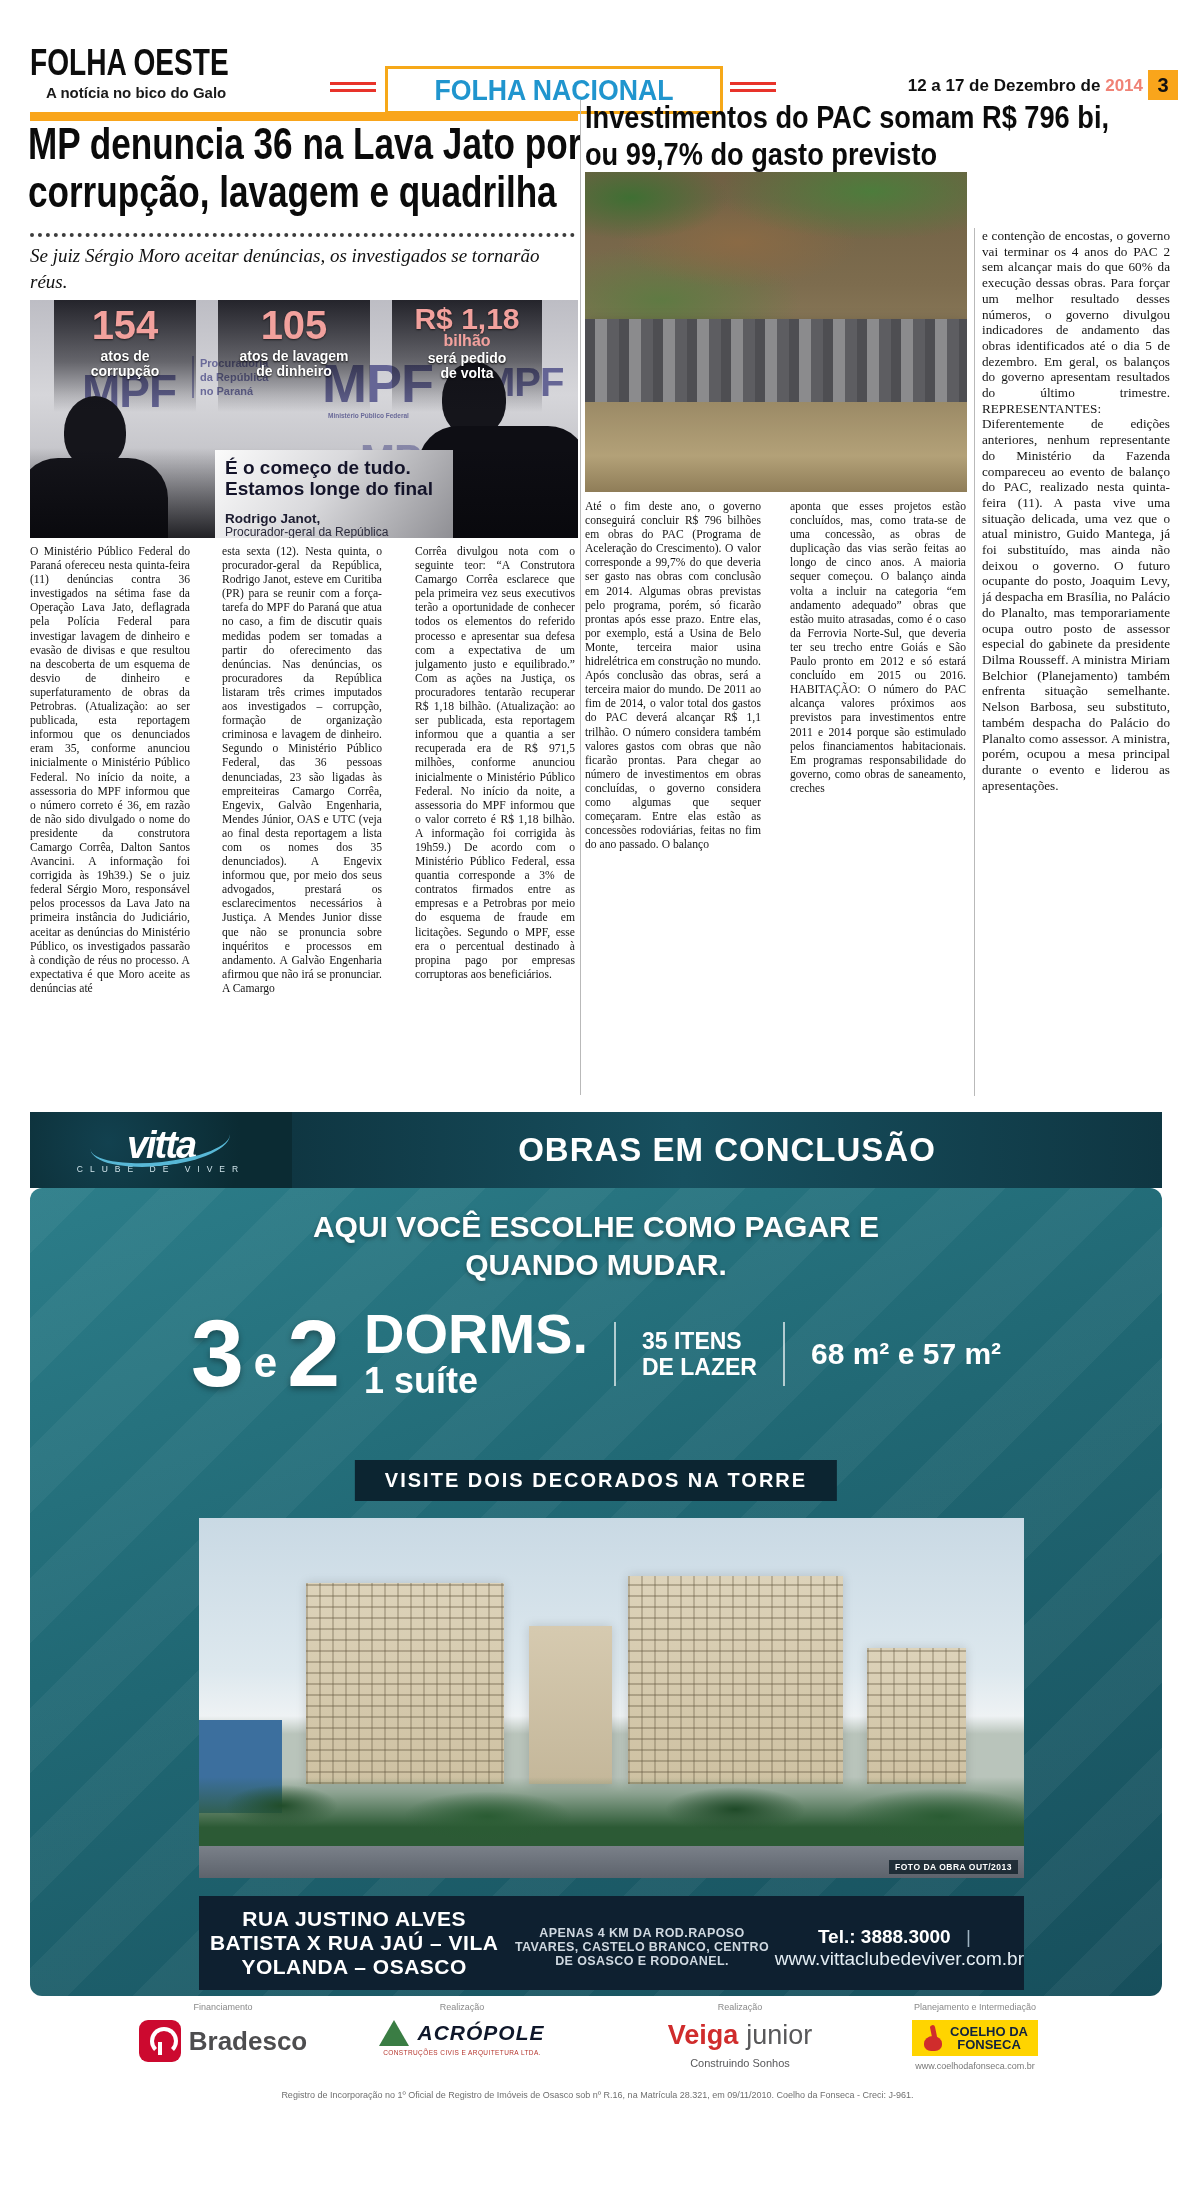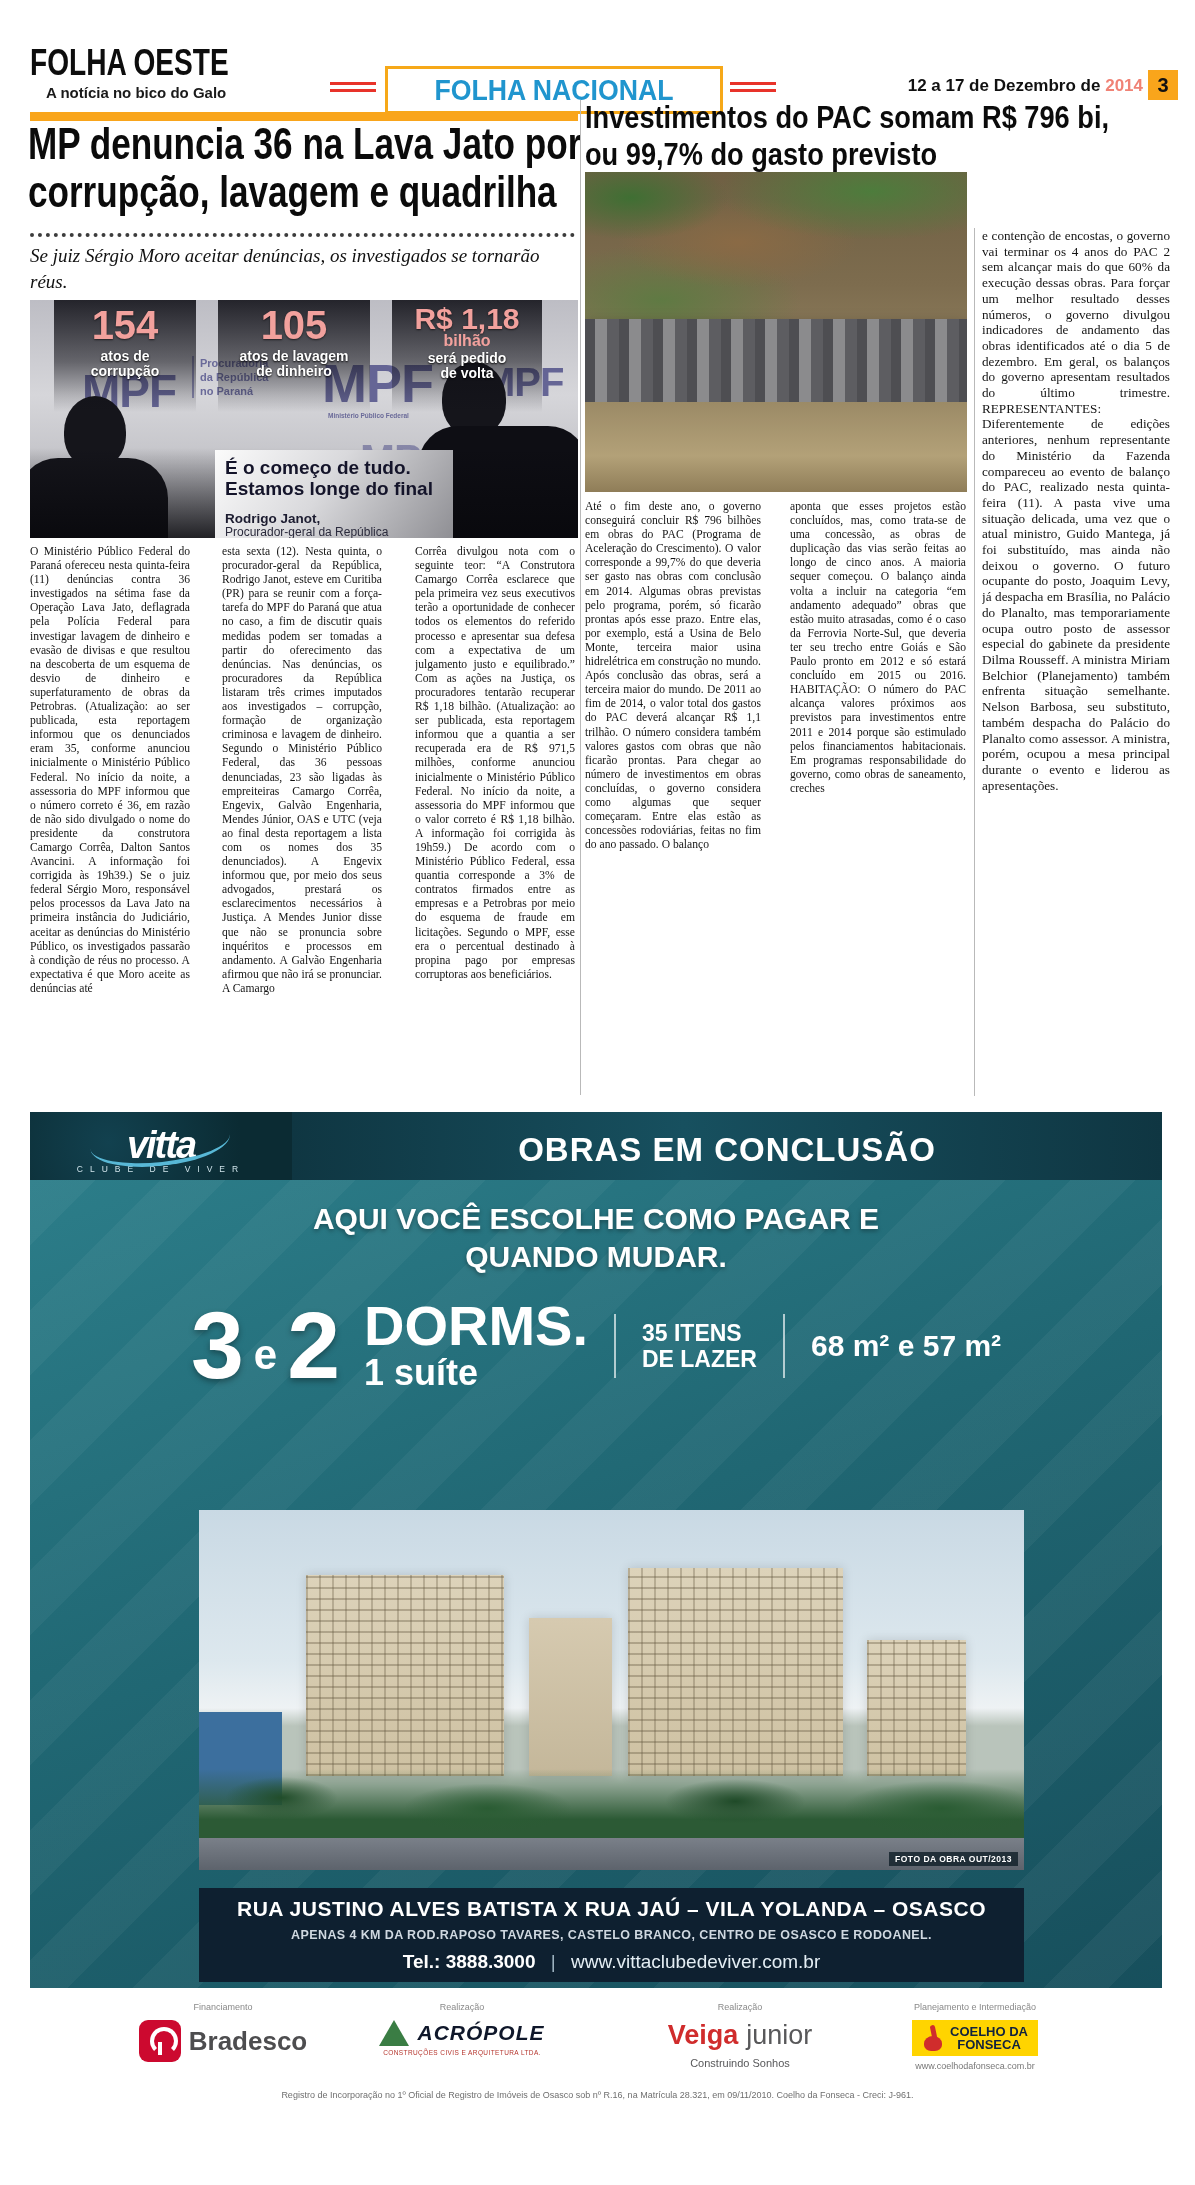--- a/index.html
+++ b/index.html
@@ -84,24 +84,24 @@
   .vitta{width:262px;height:100%;background:radial-gradient(circle at 30% 40%,#12414f,#0b2b33 70%);
          position:relative;display:flex;flex-direction:column;align-items:center;justify-content:center;}
   .vitta .swoosh{position:absolute;left:60px;top:6px;width:140px;height:44px;border:0 solid transparent;
          border-bottom:4px solid #58b8d6;border-radius:50%;transform:rotate(-6deg);}
   .vitta .brand{font-weight:bold;font-size:38px;line-height:36px;color:#fff;letter-spacing:-2px;
          font-style:italic;}
   .vitta .bsub{font-size:8.5px;letter-spacing:7px;color:#cfe3ea;margin-top:1px;}
   .obras{flex:1;background:linear-gradient(90deg,#0f3642 0%,#17505f 45%,#0f3642 100%);
          display:flex;align-items:center;justify-content:center;}
   .obras span{font-weight:bold;font-size:33px;color:#fff;letter-spacing:1px;}
-  .ad-body{position:absolute;left:0;top:68px;width:100%;height:808px;
+  .ad-body{position:absolute;left:0;top:76px;width:100%;height:808px;
      background:
        repeating-linear-gradient(135deg,rgba(255,255,255,.045) 0 46px,rgba(0,0,0,0) 46px 92px),
-       linear-gradient(160deg,#2c7d89 0%,#206773 45%,#174f5c 100%);}
+       linear-gradient(160deg,#2c7d89 0%,#206773 45%,#174f5c 100%); border-radius: 12px;}
   .ad-tag{position:absolute;left:0;top:20px;width:100%;text-align:center;font-weight:bold;
           font-size:30px;line-height:38px;color:#fff;text-shadow:0 2px 4px rgba(0,0,0,.35);}
   .dorms-row{position:absolute;left:0;top:118px;width:100%;display:flex;align-items:center;
              justify-content:center;color:#fff;}
   .dnum{font-weight:bold;font-size:95px;line-height:95px;text-shadow:0 3px 6px rgba(0,0,0,.35);}
   .dconj{font-weight:bold;font-size:42px;margin:0 10px;align-self:flex-end;padding-bottom:14px;}
   .dstack{margin-left:24px;text-align:left;}
   .dlbl{font-weight:bold;font-size:56px;line-height:54px;}
   .dsuite{font-weight:bold;font-size:36px;line-height:40px;}
   .vline{width:2px;height:64px;background:rgba(255,255,255,.65);margin:0 26px;}
@@ -125,21 +125,21 @@
      background:
        radial-gradient(ellipse 80px 30px at 10% 40%,#214d2a,rgba(33,77,42,0) 70%),
        radial-gradient(ellipse 120px 36px at 35% 55%,#2a5c33,rgba(42,92,51,0) 70%),
        radial-gradient(ellipse 100px 32px at 65% 45%,#1f4a28,rgba(31,74,40,0) 70%),
        radial-gradient(ellipse 140px 40px at 90% 55%,#2a5c33,rgba(42,92,51,0) 70%),
        linear-gradient(180deg,rgba(38,82,46,0) 0%,#2c5a35 70%);}
   .road{position:absolute;left:0;bottom:0;width:100%;height:9%;background:linear-gradient(180deg,#7a8089,#5d636c);}
   .bcap{position:absolute;right:6px;bottom:4px;background:rgba(10,25,35,.75);color:#fff;
         font-weight:bold;font-size:8.5px;letter-spacing:.5px;padding:2px 6px;}
   .addr{position:absolute;left:169px;top:708px;width:825px;height:94px;background:#0e2030;
-        display:flex;flex-direction:column;align-items:center;justify-content:center;text-align:center;}
+        display:flex;flex-direction:row;align-items:center;justify-content:center;text-align:center;}
   .addr .a1{font-weight:bold;font-size:21px;color:#fff;letter-spacing:.5px;}
   .addr .a2{font-weight:bold;font-size:12.5px;color:#cfd8e0;margin-top:7px;letter-spacing:.4px;}
   .addr .a3{margin-top:9px;font-size:19px;color:#fff;}
   .addr .a3 .tel{font-weight:bold;}
   .addr .a3 .sep{margin:0 10px;color:#9fb4c2;}
   .addr .a3 .url{color:#e4eef4;}
 
   
   .partner{position:absolute;top:2002px;width:220px;text-align:center;}
   .p1{left:113px;} .p2{left:352px;} .p3{left:630px;} .p4{left:865px;}
@@ -284,20 +284,21 @@
           <div class="dsuite">1 suíte</div>
         </div>
         <div class="vline"></div>
         <div class="leisure">
           <div>35 ITENS</div>
           <div>DE LAZER</div>
         </div>
         <div class="vline"></div>
         <div class="areas">68 m² e 57 m²</div>
       </div>
+      <div class="visit">VISITE DOIS DECORADOS NA TORRE</div>
       <div class="bphoto">
         <div class="bluebldg"></div>
         <div class="tower t3"></div>
         <div class="tower t1"></div>
         <div class="tower t2"></div>
         <div class="tower t4"></div>
         <div class="trees"></div>
         <div class="road"></div>
         <div class="bcap">FOTO DA OBRA OUT/2013</div>
       </div>

